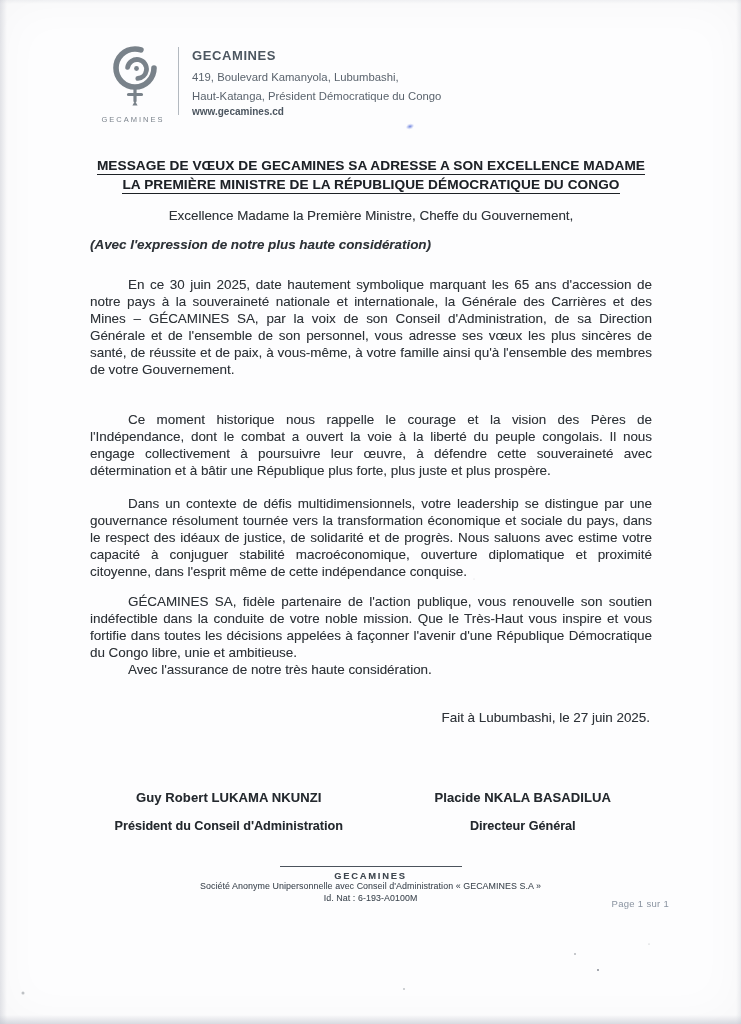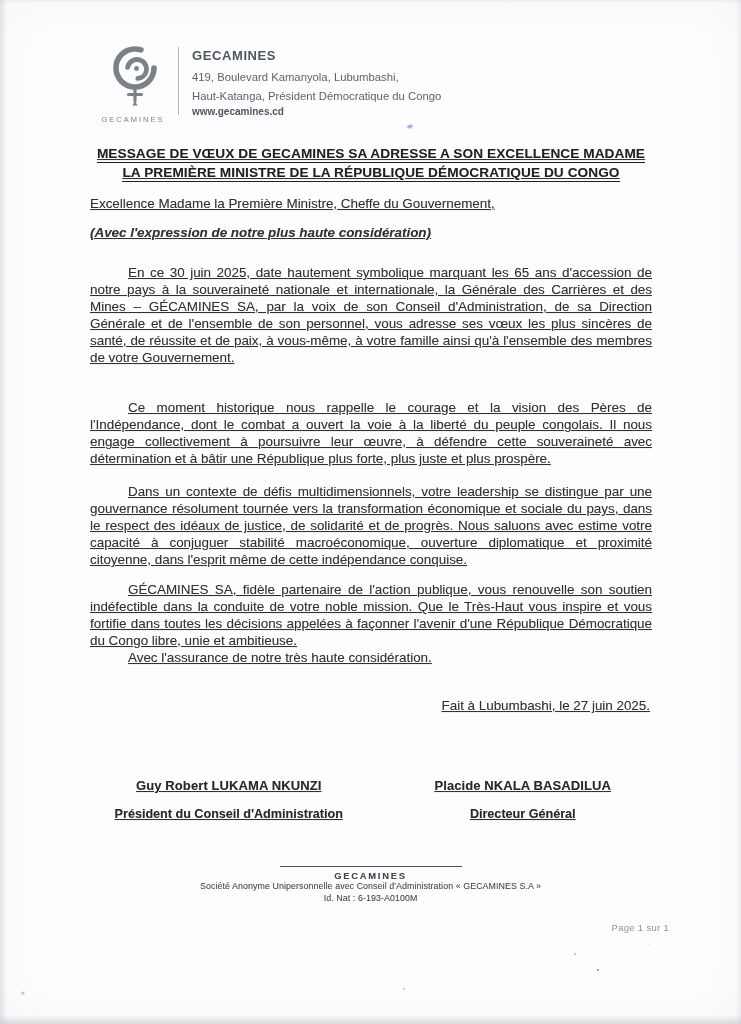--- a/index.html
+++ b/index.html
@@ -32,33 +32,32 @@
   .head-text { padding-top:4px; color:#5a636d; }
   .head-company {
     font-size:13px; font-weight:bold; color:#4c5660;
     letter-spacing:.6px; margin-bottom:5px;
   }
   .head-addr { font-size:11.3px; line-height:18.5px; }
   .head-site { font-size:10px; font-weight:bold; color:#4c5660; margin-top:1px; }
 
   
   .content {
-    position:absolute; left:90px; right:89px; top:144px;
+    position:absolute; left:90px; right:89px; top:156px;
     color:#2d3237; font-size:13.4px; line-height:17px;
     text-shadow:.2px .2px .3px rgba(45,50,55,.30);
-    text-decoration:underline;
   }
   .title {
     font-size:13.6px; font-weight:bold; color:#1d2126;
     text-align:center; line-height:19px; letter-spacing:.1px;
   }
   .title span {
     border-bottom:1.6px solid #1d2126; padding-bottom:.5px;
   }
-  .salutation { margin-top:13px; }
+  .salutation { margin-top:13px;text-align:center; }
   .courtesy   { margin-top:12px; font-weight:bold; font-style:italic; }
   .para {
     text-align:justify; text-indent:38px;
   }
   .para.p1 { margin-top:23px; }
   .para.p2 { margin-top:33px; }
   .para.p3 { margin-top:16px; }
   .para.p4 { margin-top:13px; }
   .closing { margin-top:0; text-indent:38px; }
   .dateline { margin-top:31px; text-align:right; padding-right:2px; }
@@ -74,21 +73,21 @@
   
   .letter-footer {
     position:absolute; left:0; right:0; top:866px;
     text-align:center; color:#414a54;
     text-shadow:.2px .2px .3px rgba(45,50,55,.25);
   }
   .foot-rule { width:182px; border-top:1.6px solid #4b535c; margin:0 auto 4px; }
   .foot-company { font-size:9.3px; font-weight:bold; letter-spacing:1.8px; color:#3f4750; }
   .foot-line { font-size:8.8px; line-height:11.6px; letter-spacing:.1px; }
   .page-num {
-    position:absolute; top:922px; right:72px;
+    position:absolute; top:898px; right:72px;
     font-size:9.5px; color:#8a93a0; letter-spacing:.3px;
   }
 
   
   .pen-mark {
     position:absolute; left:406px; top:124px; width:8px; height:5px;
     background:radial-gradient(ellipse at center, rgba(72,99,216,.8), rgba(72,99,216,0) 72%);
     transform:rotate(-18deg); filter:blur(.4px);
   }
   .speckles {

